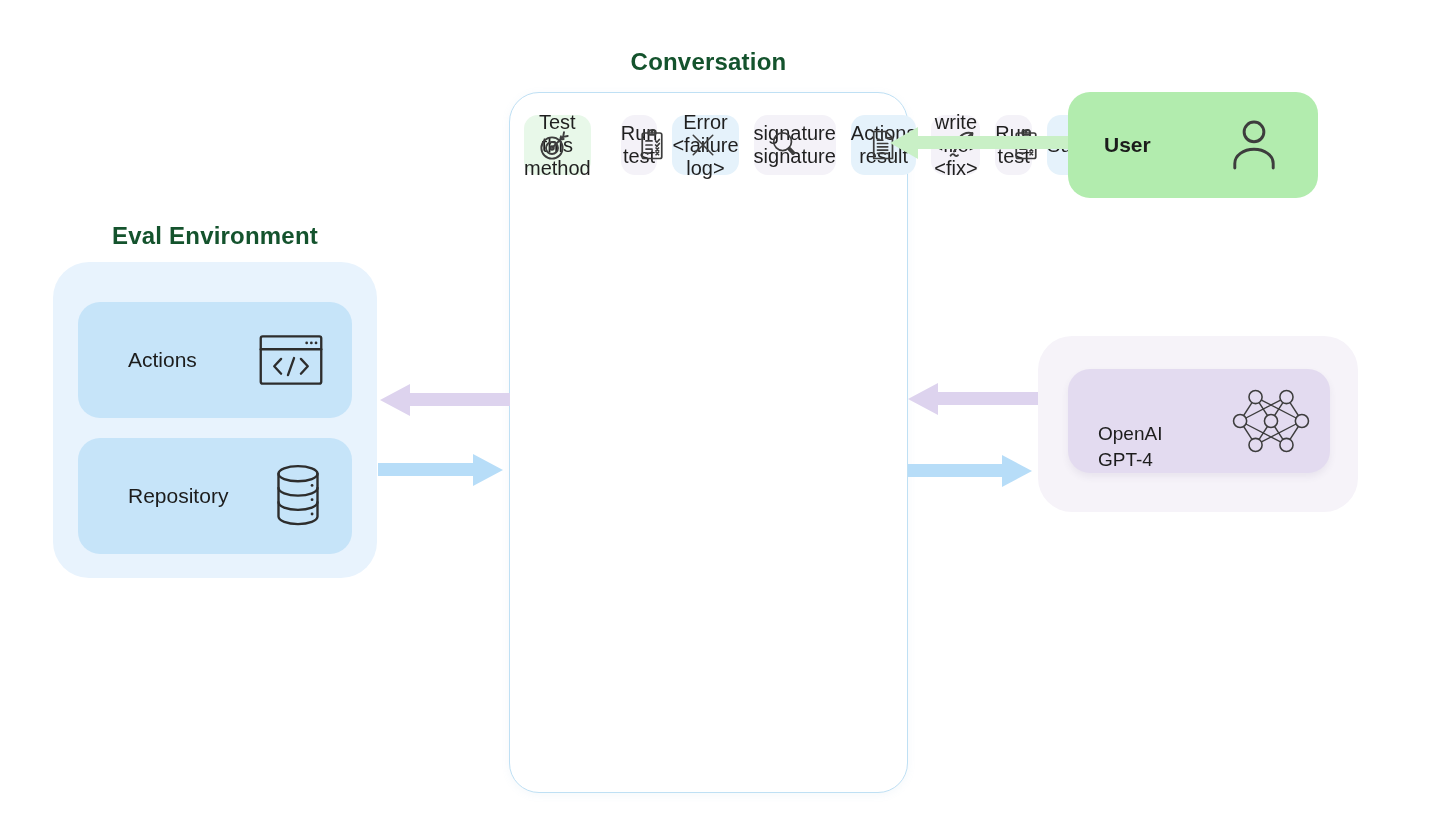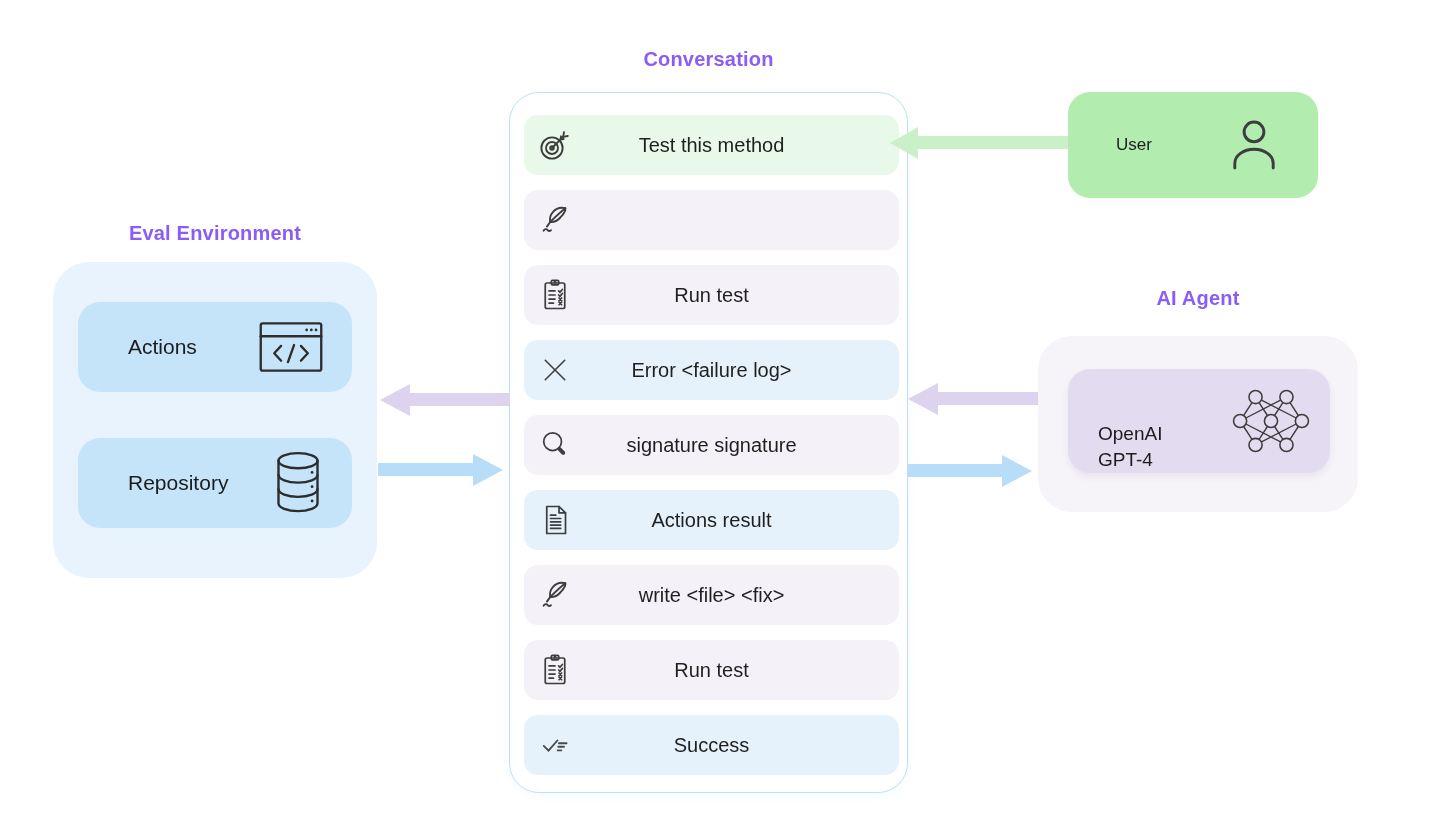--- a/index.html
+++ b/index.html
@@ -1,48 +1,48 @@
 <!DOCTYPE html>
 <html><head>
 <meta charset="utf-8">
 <style>
   html,body{margin:0;padding:0;background:#ffffff;}
   .canvas{
     position:relative;width:1440px;height:839px;background:#ffffff;
     font-family:"Liberation Sans",sans-serif;color:#1c1c1c;overflow:hidden;
   }
-  .title{position:absolute;text-align:center;font-size:20px;font-weight:700;color:#8b5cf6;letter-spacing:.2px;}
+  .title{position:absolute;text-align:center;font-size:24px;font-weight:700;color:#14532d;letter-spacing:.2px;}
   .conv-title{left:509px;top:48px;width:399px;}
   .eval-title{left:53px;top:222px;width:324px;}
   .ai-title{left:1038px;top:287px;width:320px;}
 
   .conv-container{
     position:absolute;left:509px;top:92px;width:399px;height:701px;
     border:1.5px solid #bfe0f4;border-radius:30px;background:#fff;box-sizing:border-box;
     box-shadow:0 2px 8px rgba(120,170,210,.08);z-index:1;
   }
-  .conv-rows{position:absolute;left:14px;right:8px;top:22px;display:flex;flex-direction:column;gap:15px;}
+  .conv-rows{position:absolute;left:14px;right:8px;top:22px;display:flex;flex-direction:row;gap:15px;}
   .conv-row{position:relative;height:60px;border-radius:14px;display:flex;align-items:center;}
   .v-green{background:#e8f8e9;}
   .v-lav{background:#f4f2f8;}
   .v-blue{background:#e5f2fb;}
   .row-icon{position:absolute;left:12px;top:50%;transform:translateY(-50%);width:38px;height:38px;
     display:flex;align-items:center;justify-content:center;}
   .row-icon svg{width:36px;height:36px;}
   .row-label{width:100%;text-align:center;font-size:20px;color:#1f1f1f;}
 
   .eval-outer{position:absolute;left:53px;top:262px;width:324px;height:316px;background:#e8f3fd;border-radius:36px;z-index:1;}
-  .eval-box{position:absolute;left:25px;width:274px;height:90px;background:#c6e4f9;border-radius:22px;display:flex;align-items:center;}
+  .eval-box{position:absolute;left:25px;width:274px;height:116px;background:#c6e4f9;border-radius:22px;display:flex;align-items:center;}
   .eval-box-actions{top:40px;}
   .eval-box-repo{top:176px;}
   .eval-label{margin-left:50px;font-size:21px;}
   .eval-icon{position:absolute;right:28px;top:50%;transform:translateY(-50%);display:flex;}
 
   .user-box{position:absolute;left:1068px;top:92px;width:250px;height:106px;background:#b2ecae;border-radius:22px;display:flex;align-items:center;z-index:1;}
-  .user-label{margin-left:48px;font-size:17px;}
+  .user-label{margin-left:36px;font-size:21px;font-weight:bold;}
   .user-icon{position:absolute;right:32px;top:50%;transform:translateY(-50%);display:flex;}
 
   .ai-outer{position:absolute;left:1038px;top:336px;width:320px;height:176px;background:#f6f3f9;border-radius:34px;z-index:1;}
   .ai-box{position:absolute;left:30px;top:33px;width:262px;height:104px;background:#e3dbf0;border-radius:22px;
     display:flex;align-items:flex-end;box-shadow:0 4px 7px rgba(80,60,120,.08);}
   .ai-text{margin-left:30px;font-size:19px;line-height:26px;}
   .ai-icon{position:absolute;right:20px;top:50%;transform:translateY(-50%);display:flex;}
 
   .shaft{position:absolute;height:13px;z-index:5;}
   .head{position:absolute;width:0;height:0;z-index:5;}
@@ -52,21 +52,20 @@
   .bg-purple{background:#ddd3ee;}  .bl-purple{border-right:30px solid #ddd3ee;}
   .bg-blue{background:#b7ddf8;}    .br-blue{border-left:30px solid #b7ddf8;}
 </style>
 </head>
 <body>
 
 <div class="canvas">
 
   <div class="title conv-title">Conversation</div>
   <div class="title eval-title">Eval Environment</div>
-  <div class="title ai-title">AI Agent</div>
 
   <div class="conv-container">
     <div class="conv-rows">
 
       <div class="conv-row v-green">
         <span class="row-icon">
           <svg viewBox="0 0 24 24" fill="none" stroke="#3d3d3d" stroke-width="1.25" stroke-linecap="round" stroke-linejoin="round">
             <circle cx="10" cy="14" r="7.1"></circle>
               <circle cx="10" cy="14" r="4"></circle>
               <circle cx="10" cy="14" r="1.2"></circle>

